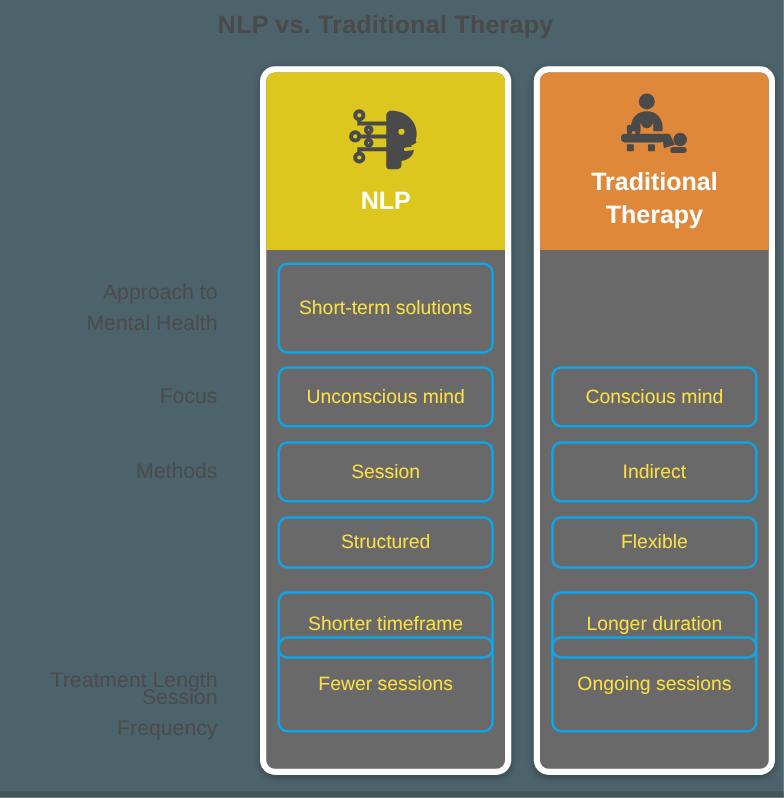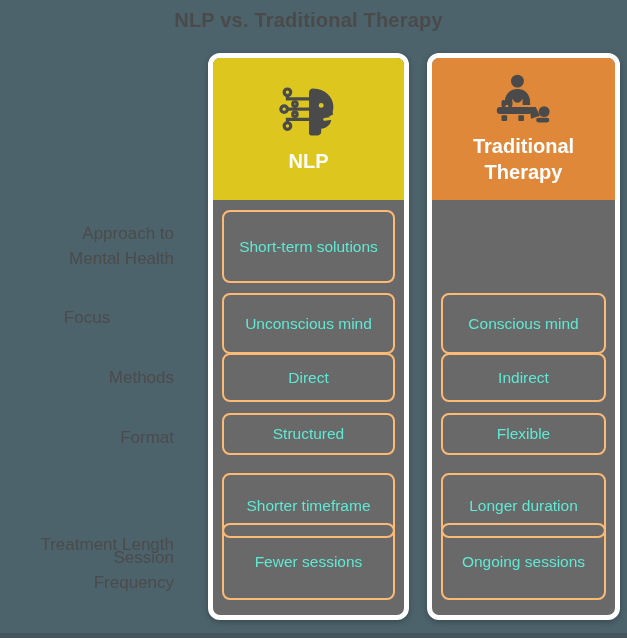--- a/index.html
+++ b/index.html
@@ -13,21 +13,21 @@
     text-align:center; font-size:20px; font-weight:bold;
     color:#4a4a4a; letter-spacing:0.2px;
   }
   .labels { position:absolute; left:0; top:0; width:174px; height:100%; }
   .row-label {
     position:absolute; right:0; width:174px; text-align:right;
     font-weight:normal; font-size:17px; color:#4b4b4b;
     line-height:1.45; transform:translateY(-50%);
   }
   .rl-0 { top:247px; width:132px; }
-  .rl-1 { top:318px;text-align:center; }
+  .rl-1 { top:318px; }
   .rl-2 { top:378px; }
   .rl-3 { top:438px; }
   .rl-4 { top:497px;margin-top:48px; }
   .rl-5 { top:571px; width:132px; }
 
   .col {
     position:absolute; top:53px; height:567px; box-sizing:border-box;
     background:#696969; border:5px solid #ffffff; border-radius:12px;
     box-shadow:0 2px 6px rgba(0,0,0,0.28);
   }
@@ -42,49 +42,48 @@
   }
   .header-nlp { background:#ddc71e; }
   .header-therapy { background:#e0883a; }
   .col-title {
     color:#ffffff; font-weight:bold; font-size:20px;
     text-align:center; line-height:1.3; padding:0 12px;
   }
 
   .cell {
     position:absolute; left:9px; right:9px; box-sizing:border-box;
-    border:2px solid #fdba74; border-radius:8px;
-    color:#5eead4; font-size:15.5px;
+    border:2px solid #0ea5e9; border-radius:8px;
+    color:#fde047; font-size:15.5px;
     display:flex; align-items:center; justify-content:center;
     text-align:right; padding:0 6px;
   }
   .c-0 { top:152px; height:73px; }
-  .c-1 { top:235px; height:61px; }
+  .c-1 { top:235px; height:49px; }
   .c-2 { top:295px; height:49px; }
   .c-3 { top:355px; height:42px; }
-  .c-4 { top:415px; height:65px; }
-  .c-5 { top:465px; height:77px; }
+  .c-4 { top:415px; height:54px; }
+  .c-5 { top:451px; height:77px; }
 
   .bottom-strip {
     position:absolute; left:0; bottom:0; width:100%; height:5px;
     background:#46555c;
   }
 </style>
 </head>
 <body>
 
 <div class="canvas">
 
   <div class="title">NLP vs. Traditional Therapy</div>
 
   <div class="labels">
     <div class="row-label rl-0">Approach to Mental Health</div>
     <div class="row-label rl-1">Focus</div>
     <div class="row-label rl-2">Methods</div>
-    <div class="row-label rl-3">Format</div>
     <div class="row-label rl-4">Treatment Length</div>
     <div class="row-label rl-5">Session Frequency</div>
   </div>
 
   <div class="col col-nlp">
     <div class="col-header header-nlp">
       <svg viewBox="0 0 64 56" width="60" height="54">
         <g fill="none" stroke="#4a4a4a" stroke-width="3.4">
           <circle cx="9" cy="8" r="3.5"></circle>
           <path d="M9 11.5 V15 H33"></path>
@@ -97,21 +96,21 @@
           <circle cx="17" cy="31.5" r="2.4"></circle>
         </g>
         <path fill="#4a4a4a" d="M32 8 C32 5.5 34 4 36.5 4 C49 4 58 13 58 23.5 C58 27.5 56.5 29.5 58 31.5 L53 34 C55.5 35 56 36.5 55.5 38.5 C54.5 43.5 50 46.5 45 47 L45 50.5 C45 52.5 43.5 54 41.5 54 L34.5 54 C33 54 32 53 32 51.5 Z"></path>
         <circle cx="45" cy="22" r="2.6" fill="#ddc71e"></circle>
         <rect x="47" y="35" width="11" height="3" rx="1.5" fill="#ddc71e" transform="rotate(-8 52 36)"></rect>
       </svg>
       <div class="col-title">NLP</div>
     </div>
     <div class="cell c-0">Short-term solutions</div>
     <div class="cell c-1">Unconscious mind</div>
-    <div class="cell c-2">Direct</div>
+    <div class="cell c-2">Session</div>
     <div class="cell c-3">Structured</div>
     <div class="cell c-4">Shorter timeframe</div>
     <div class="cell c-5">Fewer sessions</div>
   </div>
 
   <div class="col col-therapy">
     <div class="col-header header-therapy">
       <svg viewBox="0 0 64 52" width="60" height="50" fill="#4a4a4a">
         <circle cx="25" cy="8" r="6.8"></circle>
         <path d="M25 16.5 C32.5 16.5 38 21.5 38.5 29 L38.5 33.5 L30.5 33.5 L30.5 26.5 C29 29.5 27.5 31 25 31 C22.5 31 21 29.5 19.5 26.5 L19.5 33.5 L11.5 33.5 L11.5 29 C12 21.5 17.5 16.5 25 16.5 Z"></path>

